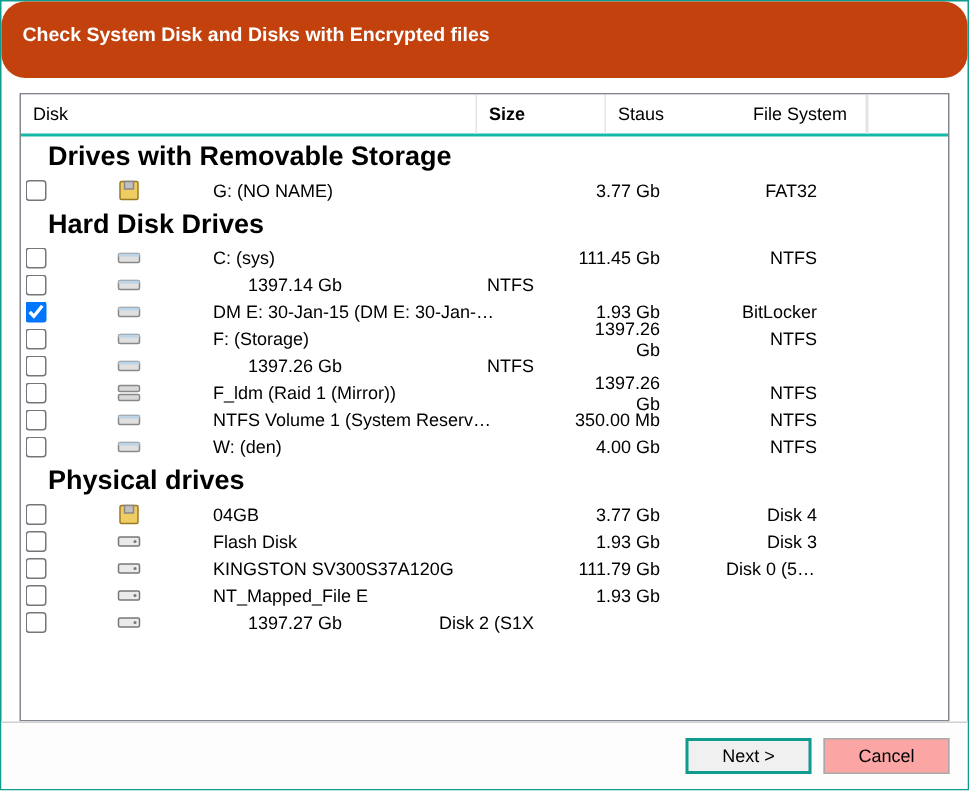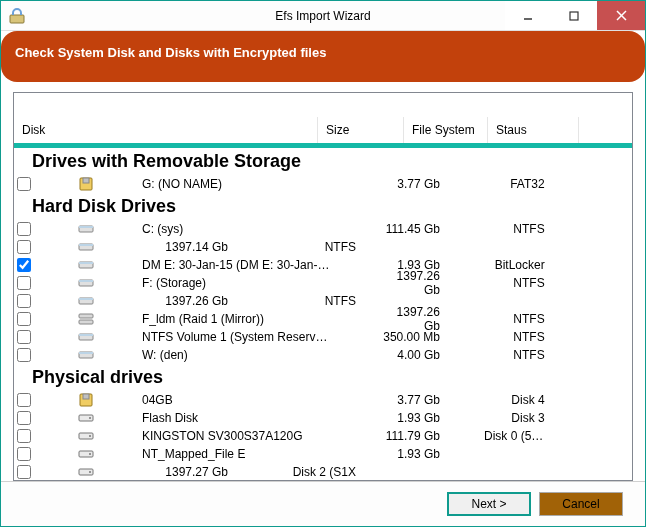--- a/index.html
+++ b/index.html
@@ -79,34 +79,33 @@
     border: 1px solid #828790;
     background: #fff;
     overflow: hidden;
     display: flex;
     flex-direction: column;
     min-height: 0;
   }
   .col-head {
     display: flex;
     background: #fff;
-    border-bottom: 5px solid #14b8a6;
+    border-bottom: 2px solid #14b8a6;
     font-size: 12px;
     color: #000;
-    margin-top: 24px;
   }
   .col-head .col {
     padding: 6px 8px;
     border-right: 1px solid #e5e5e5;
     white-space: nowrap;
     overflow: hidden;
     text-overflow: ellipsis;
   }
   .col.disk { width: 304px; }
-  .col.size { width: 86px; }
+  .col.size { width: 86px; font-weight: bold; }
   .col.fs   { width: 84px; }
   .col.st   { width: 90px; border-right: none; }
   .scroll-gutter { width: 17px; border-left: 1px solid #e5e5e5; }
 
   .rows {
     flex: 1;
     overflow-y: scroll;
     overflow-x: hidden;
   }
   .group {
@@ -140,30 +139,30 @@
     overflow: hidden;
     text-overflow: ellipsis;
     padding-right: 4px;
   }
   .row .size { width: 86px; text-align: right; }
   .row .fs   { width: 84px; white-space: nowrap; overflow: hidden; text-overflow: ellipsis; text-align: right; }
   .row .st   { width: 60px; }
 
   .footer {
     border-top: 1px solid #d0d0d0;
-    padding: 10px 22px;
+    padding: 10px 12px;
     display: flex;
     justify-content: flex-end;
     background: #fdfdfd;
   }
   .footer button {
     width: 84px;
     height: 24px;
     margin-left: 8px;
-    background: #a16207;
+    background: #fca5a5;
     border: 1px solid #aaa;
     font-family: inherit;
     font-size: 12px;
   }
   .footer button.primary {
     border: 2px solid #0f9b8e;
     background: #f0f0f0;
   }
 
   
@@ -174,59 +173,32 @@
     background: #f0f0f0;
     height: 17px;
     border: 1px solid #d0d0d0;
   }
 </style>
 </head>
 <body>
 
 <div class="window">
 
-  <div class="titlebar">
-    <span class="title-icon">
-      <svg viewBox="0 0 16 16" width="16" height="16">
-        <rect x="1" y="7" width="14" height="8" rx="1" fill="#d8c47a" stroke="#8a7a3a"></rect>
-        <path d="M4 7 V5 a4 4 0 0 1 8 0 V7" fill="none" stroke="#6aa0d8" stroke-width="2"></path>
-      </svg>
-    </span>
-    <div class="title-text">Efs Import Wizard</div>
-    <div class="win-btns">
-      <div class="win-btn min">
-        <svg width="10" height="10">
-            <line x1="1" y1="8" x2="9" y2="8" stroke="#333" stroke-width="1.5"></line>
-          </svg>
-      </div>
-      <div class="win-btn max">
-        <svg width="10" height="10">
-            <rect x="1" y="1" width="8" height="8" fill="none" stroke="#333" stroke-width="1.2"></rect>
-          </svg>
-      </div>
-      <div class="win-btn close">
-        <svg width="11" height="11">
-            <line x1="1" y1="1" x2="10" y2="10" stroke="#fff" stroke-width="1.5"></line>
-            <line x1="10" y1="1" x2="1" y2="10" stroke="#fff" stroke-width="1.5"></line>
-          </svg>
-      </div>
-    </div>
-  </div>
 
   <div class="header-band">
     <span>Check System Disk and Disks with Encrypted files</span>
   </div>
 
   <div class="content">
     <div class="listview">
       <div class="col-head">
         <div class="col disk">Disk</div>
         <div class="col size">Size</div>
+        <div class="col st">Staus</div>
         <div class="col fs">File System</div>
-        <div class="col st">Staus</div>
         <div class="scroll-gutter"></div>
       </div>
       <div class="rows" id="rows">
           <div class="group">Drives with Removable Storage</div>
           <div class="row">
             <input type="checkbox" class="cb" style="">
             <span class="ic">
               <svg width="16" height="16">
                 <rect x="2" y="2" width="12" height="12" rx="1" fill="#f0cd63" stroke="#9a7a20"></rect>
                 <rect x="5" y="2" width="6" height="5" fill="#c0c0c0" stroke="#888"></rect>

